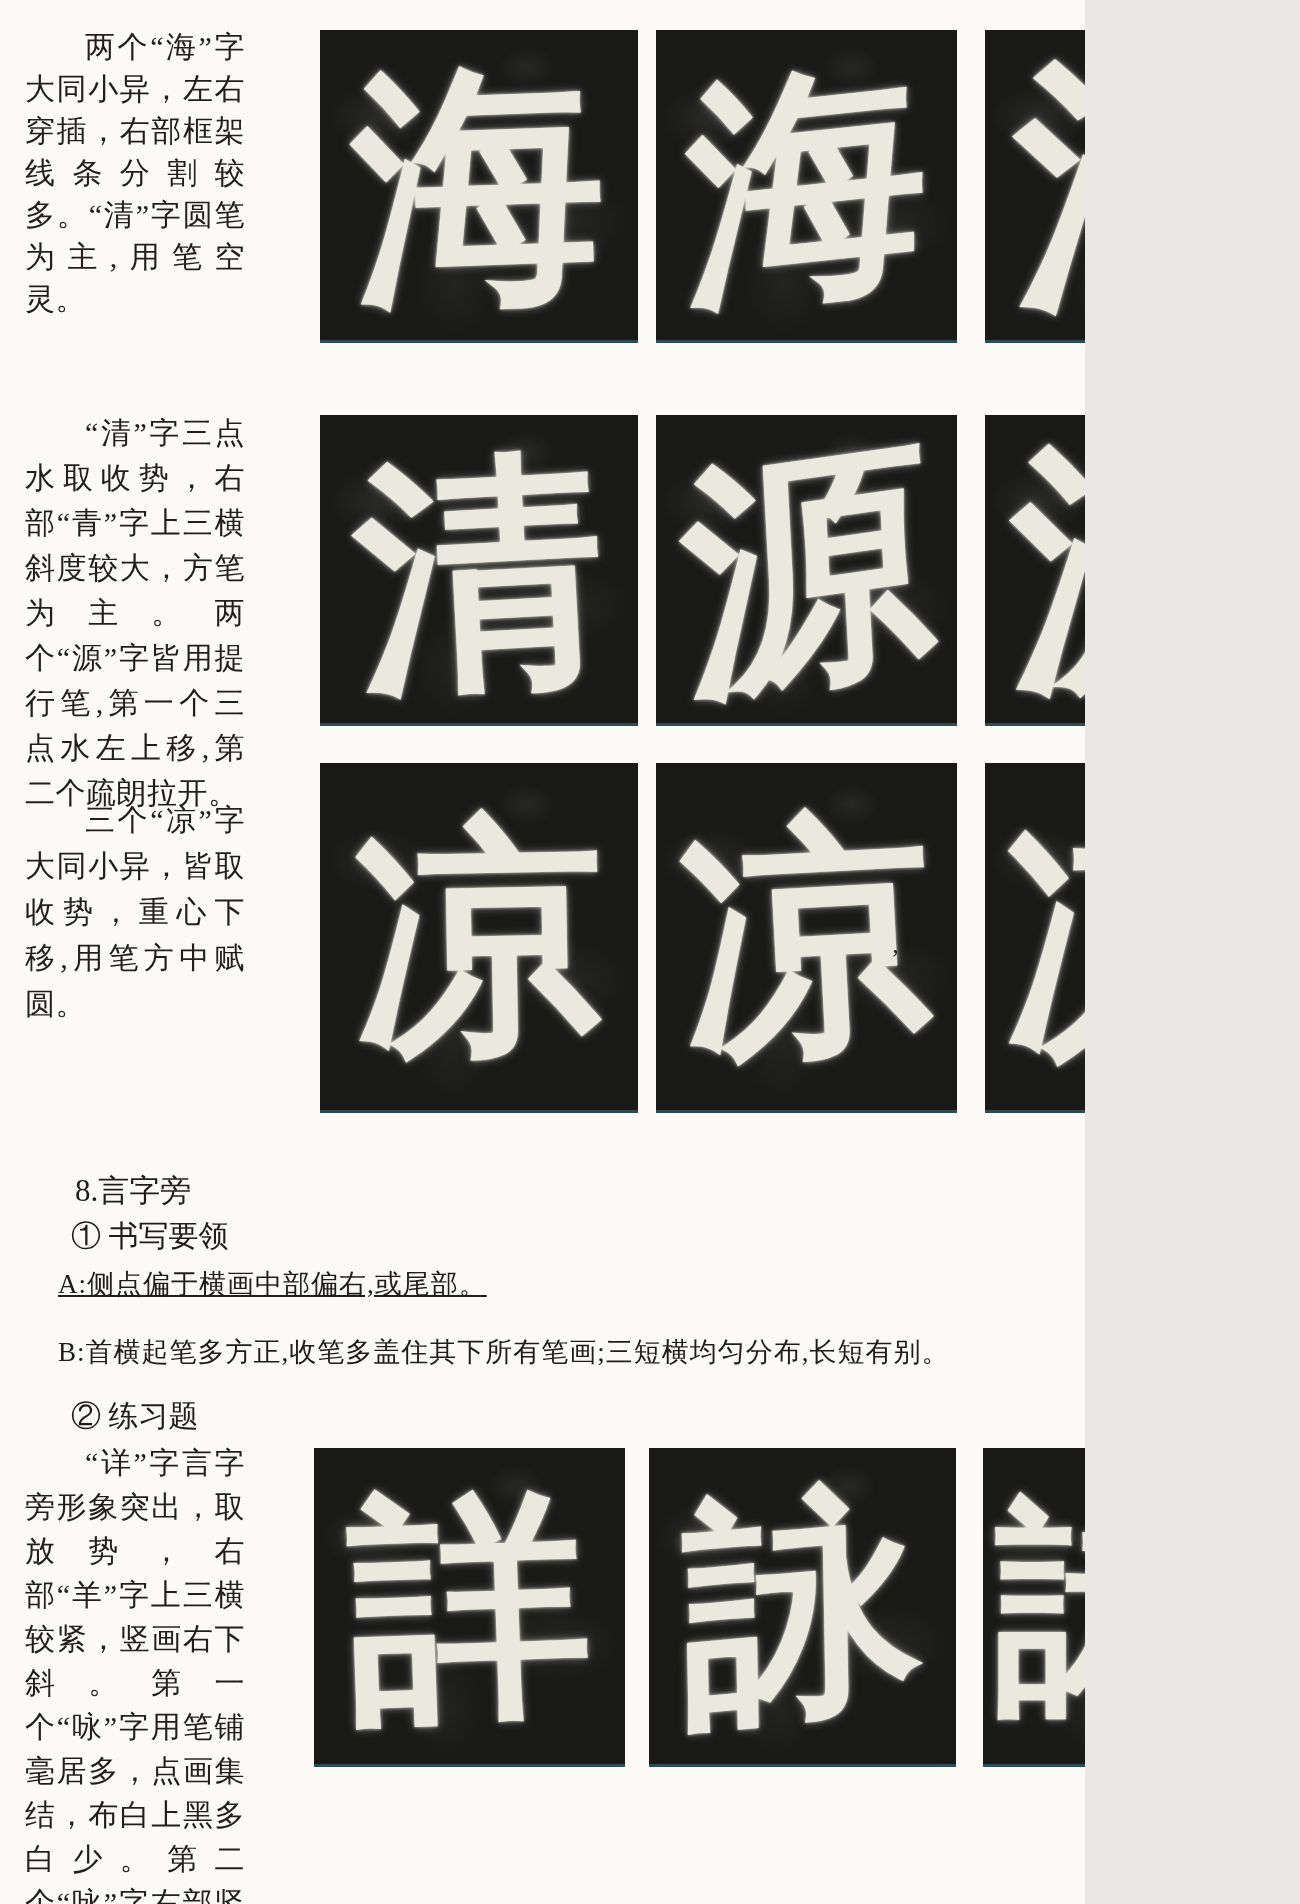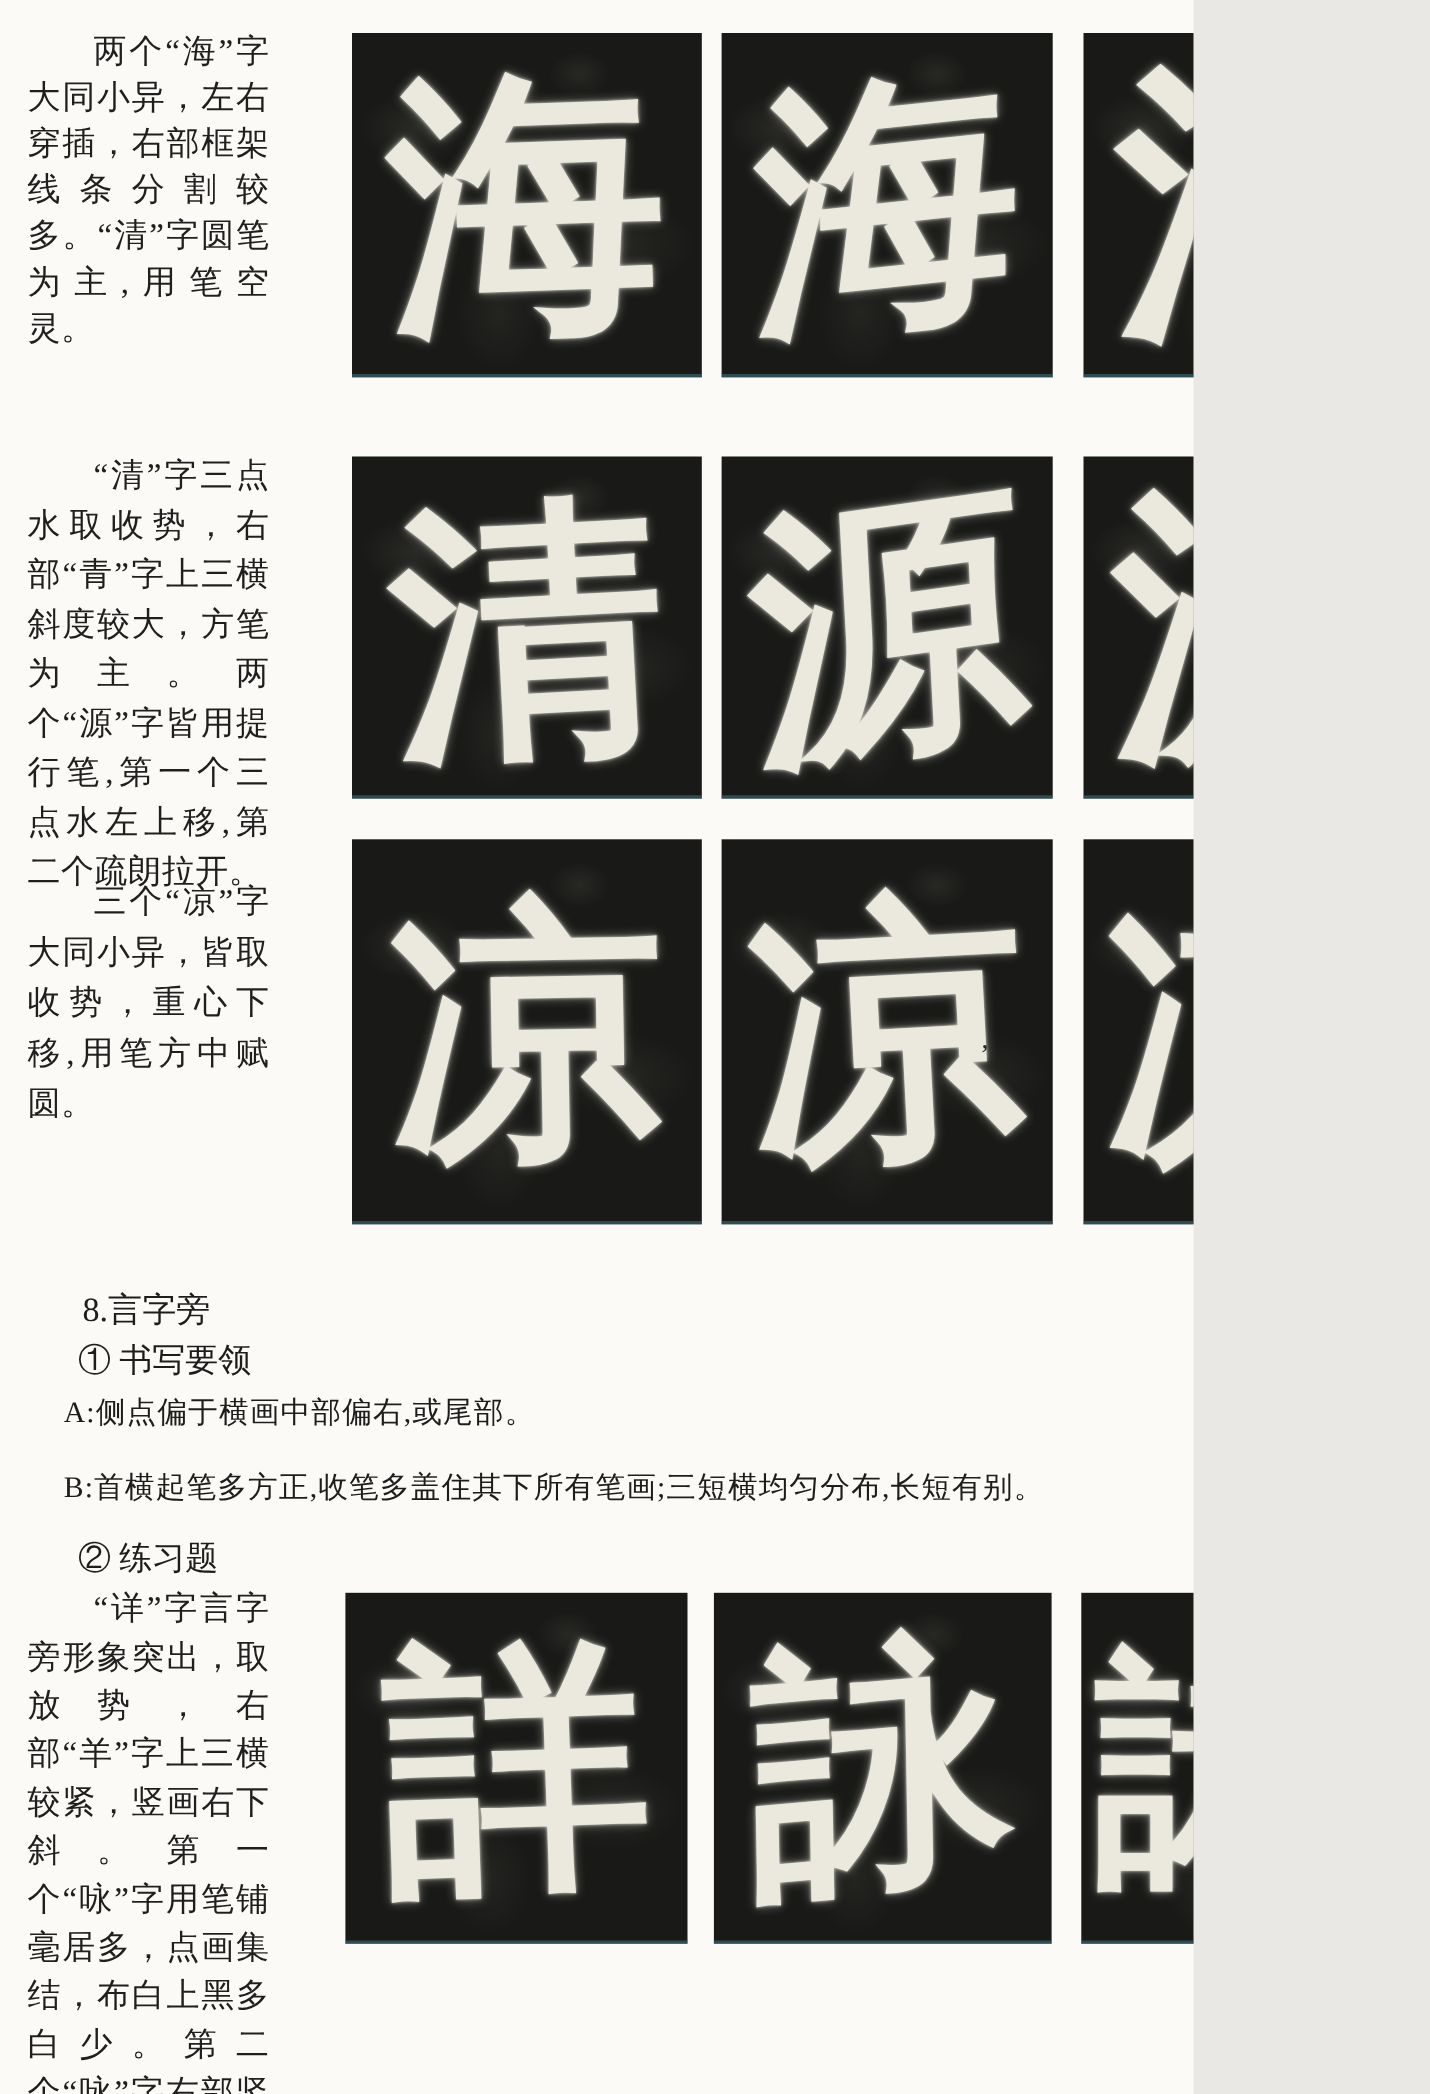--- a/index.html
+++ b/index.html
@@ -22,21 +22,21 @@
     letter-spacing:0.5px;
     color:#201e1e;
   }
   .p1{top:26px;line-height:42px;}
   .p2{top:410px;line-height:45px;}
   .p3{top:797px;line-height:46px;}
   .p4{top:1441px;line-height:44px;}
   
   .h9   {position:absolute;left:75px;top:1170px;font-size:31px;}
   .sub1 {position:absolute;left:71px;top:1216px;font-size:30px;}
-  .ruleA{position:absolute;left:58px;top:1266px;font-size:27px;letter-spacing:1px;}
+  .ruleA{position:absolute;left:58px;top:1266px;font-size:27px;letter-spacing:1px;text-decoration:underline;}
   .ruleB{position:absolute;left:58px;top:1306px;font-size:27px;letter-spacing:1px;white-space:nowrap;margin-top:28px;}
   .sub2 {position:absolute;left:71px;top:1396px;font-size:30px;}
   
   .plate{
     position:absolute;
     background-color:#191917;
     background-image:
       radial-gradient(ellipse 70px 45px at 18% 28%, rgba(235,233,222,.08), transparent 70%),
       radial-gradient(ellipse 90px 55px at 78% 62%, rgba(235,233,222,.06), transparent 70%),
       radial-gradient(ellipse 55px 75px at 42% 82%, rgba(235,233,222,.05), transparent 70%),

